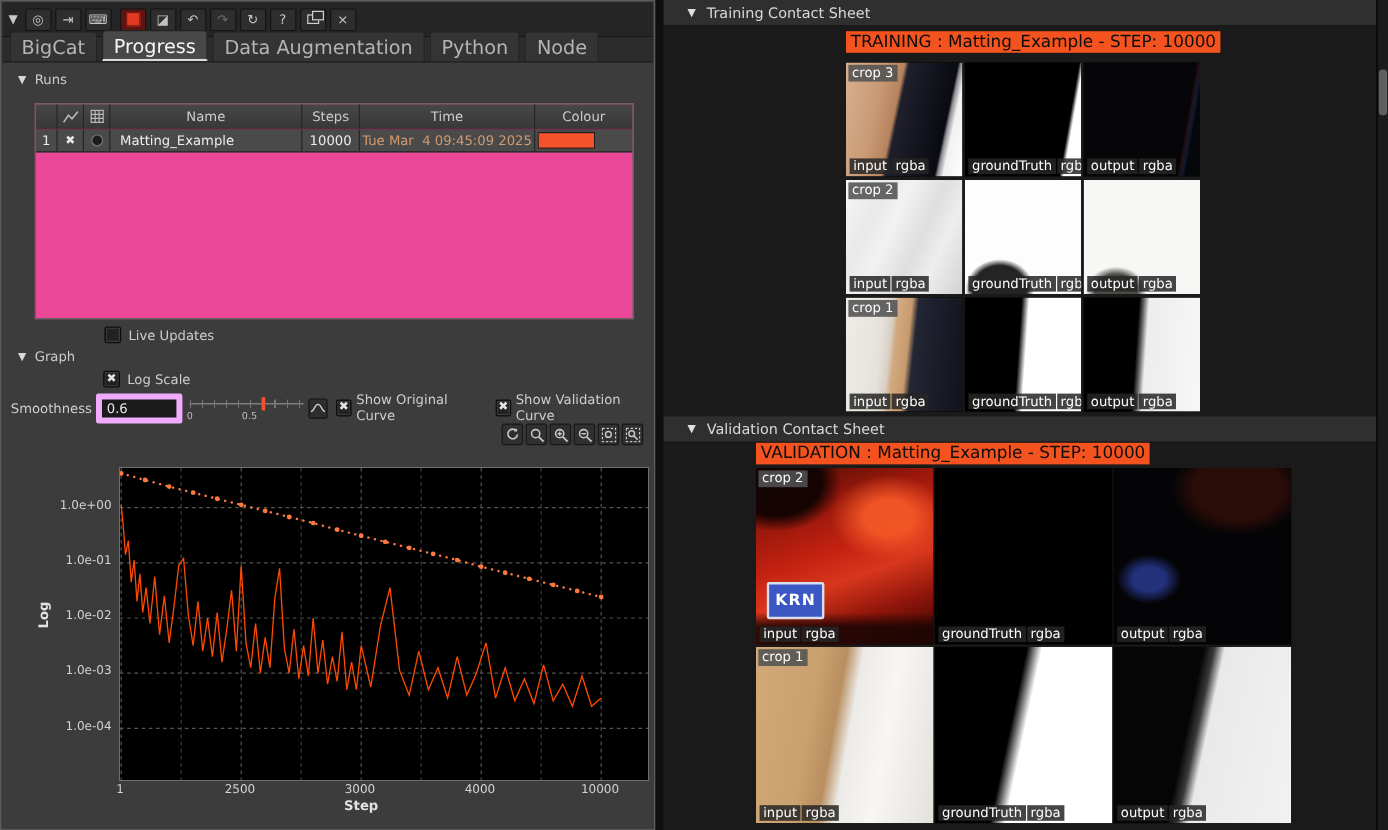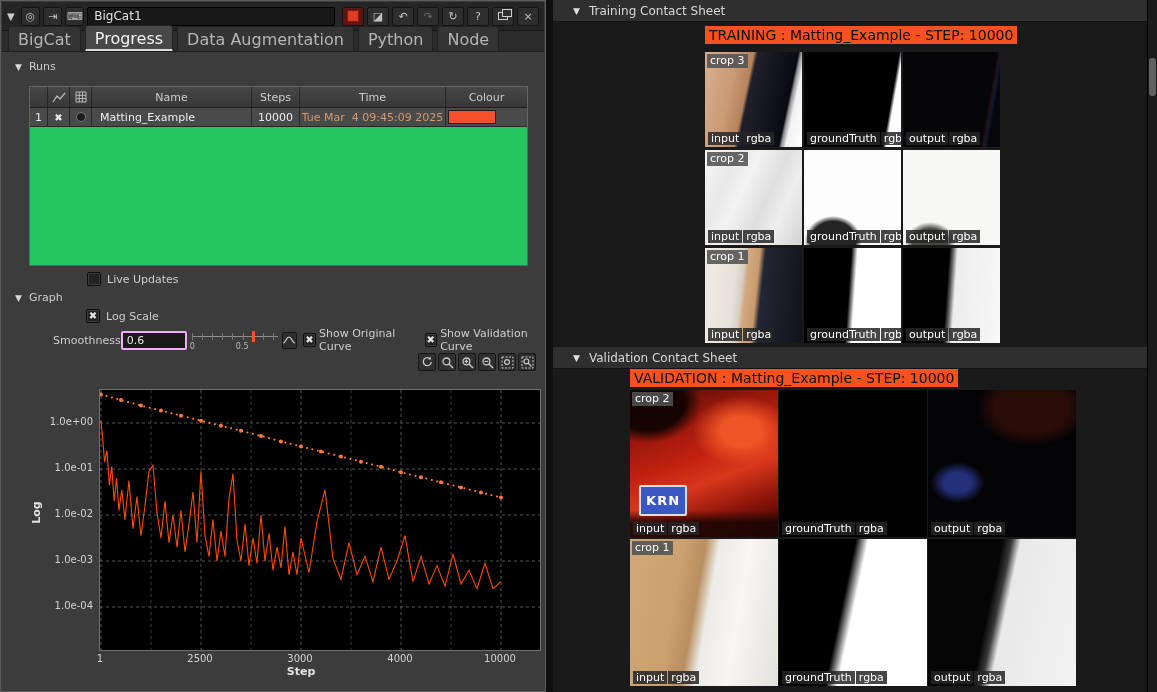--- a/index.html
+++ b/index.html
@@ -22,40 +22,40 @@
   .float-ic{width:8px;height:6px;border:1px solid #cfcfcf;position:relative;display:inline-block;}
   .float-ic::after{content:'';position:absolute;left:3px;top:-4px;width:8px;height:6px;border:1px solid #cfcfcf;background:#2e2e2e;}
   .tabbar{position:absolute;left:1px;top:30px;width:542px;height:21px;background:#2c2c2c;
           border-bottom:1px solid #1d1d1d;display:flex;align-items:flex-end;padding-left:6px;gap:4px;box-sizing:border-box;}
   .tab{padding:3px 9px 2px 9px;font-size:16px;color:#b5b5b5;background:#343434;border:1px solid #222;
        border-bottom:none;border-radius:3px 3px 0 0;}
   .tab.active{background:#484848;color:#f4f4f4;border-bottom:2px solid #dcdcdc;padding-bottom:1px;}
   .sec{position:absolute;display:flex;align-items:center;gap:7px;color:#cdcdcd;font-size:11px;}
   .sec .tri{font-size:9px;color:#d8d8d8;}
   
-  .runs-table{position:absolute;left:28px;top:85px;width:499px;height:180px;background:#22c55e;
+  .runs-table{position:absolute;left:28px;top:85px;width:499px;height:180px;background:#ec4899;
               border:1px solid #646464;box-sizing:border-box;}
   .rt-header{display:flex;height:20px;background:linear-gradient(#474747,#383838);border-bottom:1px solid #202020;}
   .rt-row{display:flex;height:18px;background:#4a4a4a;border-bottom:1px solid #262626;color:#ececec;}
   .rt-cell{display:flex;align-items:center;justify-content:center;border-right:1px solid #262626;
            box-sizing:border-box;font-size:11px;color:#cccccc;overflow:hidden;}
   .rt-row .rt-cell{color:#ececec;}
   .c-num{width:18px;}.c-ic{width:22px;}.c-name{width:160px;}.c-steps{width:48px;}.c-time{width:146px;white-space:pre;}.c-col{width:79px;justify-content:flex-start;padding-left:2px;border-right:none;}
   .rt-row .c-name{justify-content:flex-start;padding-left:8px;}
   .rt-row .c-time{color:#d29a6e;}
   .del-x{color:#e8e8e8;font-size:10px;}
   .radio{width:8px;height:8px;border-radius:50%;background:#1c1c1c;border:1px solid #787878;}
   .swatch{width:46px;height:12px;border:1px solid #1f1f1f;}
   
   .cb{width:12px;height:12px;background:#222;border:1px solid #0c0c0c;border-radius:2px;display:inline-flex;
       align-items:center;justify-content:center;box-shadow:inset 0 0 0 1px #3d3d3d;}
   .cb-mark{color:#e4e4e4;font-size:10px;line-height:1;}
   .cb-label{color:#cdcdcd;font-size:11px;}
   .ctl-row{position:absolute;display:flex;align-items:center;gap:6px;}
-  .num-input{width:54px;height:15px;background:#1a1a1a;border:2px solid #f0abfc;border-radius:2px;
+  .num-input{width:54px;height:15px;background:#1a1a1a;border:5px solid #f0abfc;border-radius:2px;
              color:#e6e6e6;font-size:11px;padding:0 4px;font-family:inherit;}
   .slider{position:relative;width:102px;height:22px;}
   .slider::before{content:'';position:absolute;left:0;right:0;top:7px;height:1px;background:#8f8f8f;}
   .slider::after{content:'';position:absolute;left:0;right:0;top:4px;height:7px;
                  background:repeating-linear-gradient(to right,#767676 0 1px,transparent 1px 10.1px);}
   .slider-handle{position:absolute;left:60px;top:2px;width:3px;height:11px;background:#f4512c;z-index:2;}
   .slider-lab{position:absolute;top:13px;font-size:8px;color:#bdbdbd;}
   .curve-btn{width:15px;height:15px;background:#2e2e2e;border:1px solid #141414;border-radius:2px;
              display:flex;align-items:center;justify-content:center;}
   .zoombar{position:absolute;top:352px;right:9px;display:flex;gap:2px;}
@@ -121,21 +121,20 @@
 
 <div class="screen">
 
   <div class="lp">
 
     <div class="titlebar">
       <span class="tb-tri">▼</span>
       <span class="tb-btn">◎</span>
       <span class="tb-btn">⇥</span>
       <span class="tb-btn">⌨</span>
-      <input class="name-input" value="BigCat1" style="">
       <span class="tb-right">
         <span class="tb-btn red">
             <span class="color-inner"></span>
           </span>
         <span class="tb-btn">◪</span>
         <span class="tb-btn">↶</span>
         <span class="tb-btn dis">↷</span>
         <span class="tb-btn">↻</span>
         <span class="tb-btn">?</span>
         <span class="tb-btn">
@@ -204,21 +203,21 @@
     </div>
 
     <div class="ctl-row" style="left:85px;top:308px;">
       <span class="cb">
           <span class="cb-mark">✖</span>
         </span>
       <span class="cb-label">Log Scale</span>
     </div>
 
     <div class="ctl-row" style="left:8px;top:326px;gap:0;">
-      <span class="cb-label" style="width:76px;margin-left:44px;">Smoothness</span>
+      <span class="cb-label" style="width:76px;">Smoothness</span>
       <input class="num-input" value="0.6" style="">
       <span style="width:6px;"></span>
       <span class="slider">
         <span class="slider-handle"></span>
         <span class="slider-lab" style="left:-2px;">0</span>
         <span class="slider-lab" style="left:44px;">0.5</span>
       </span>
       <span style="width:4px;"></span>
       <span class="curve-btn">
         <svg width="12" height="10">

